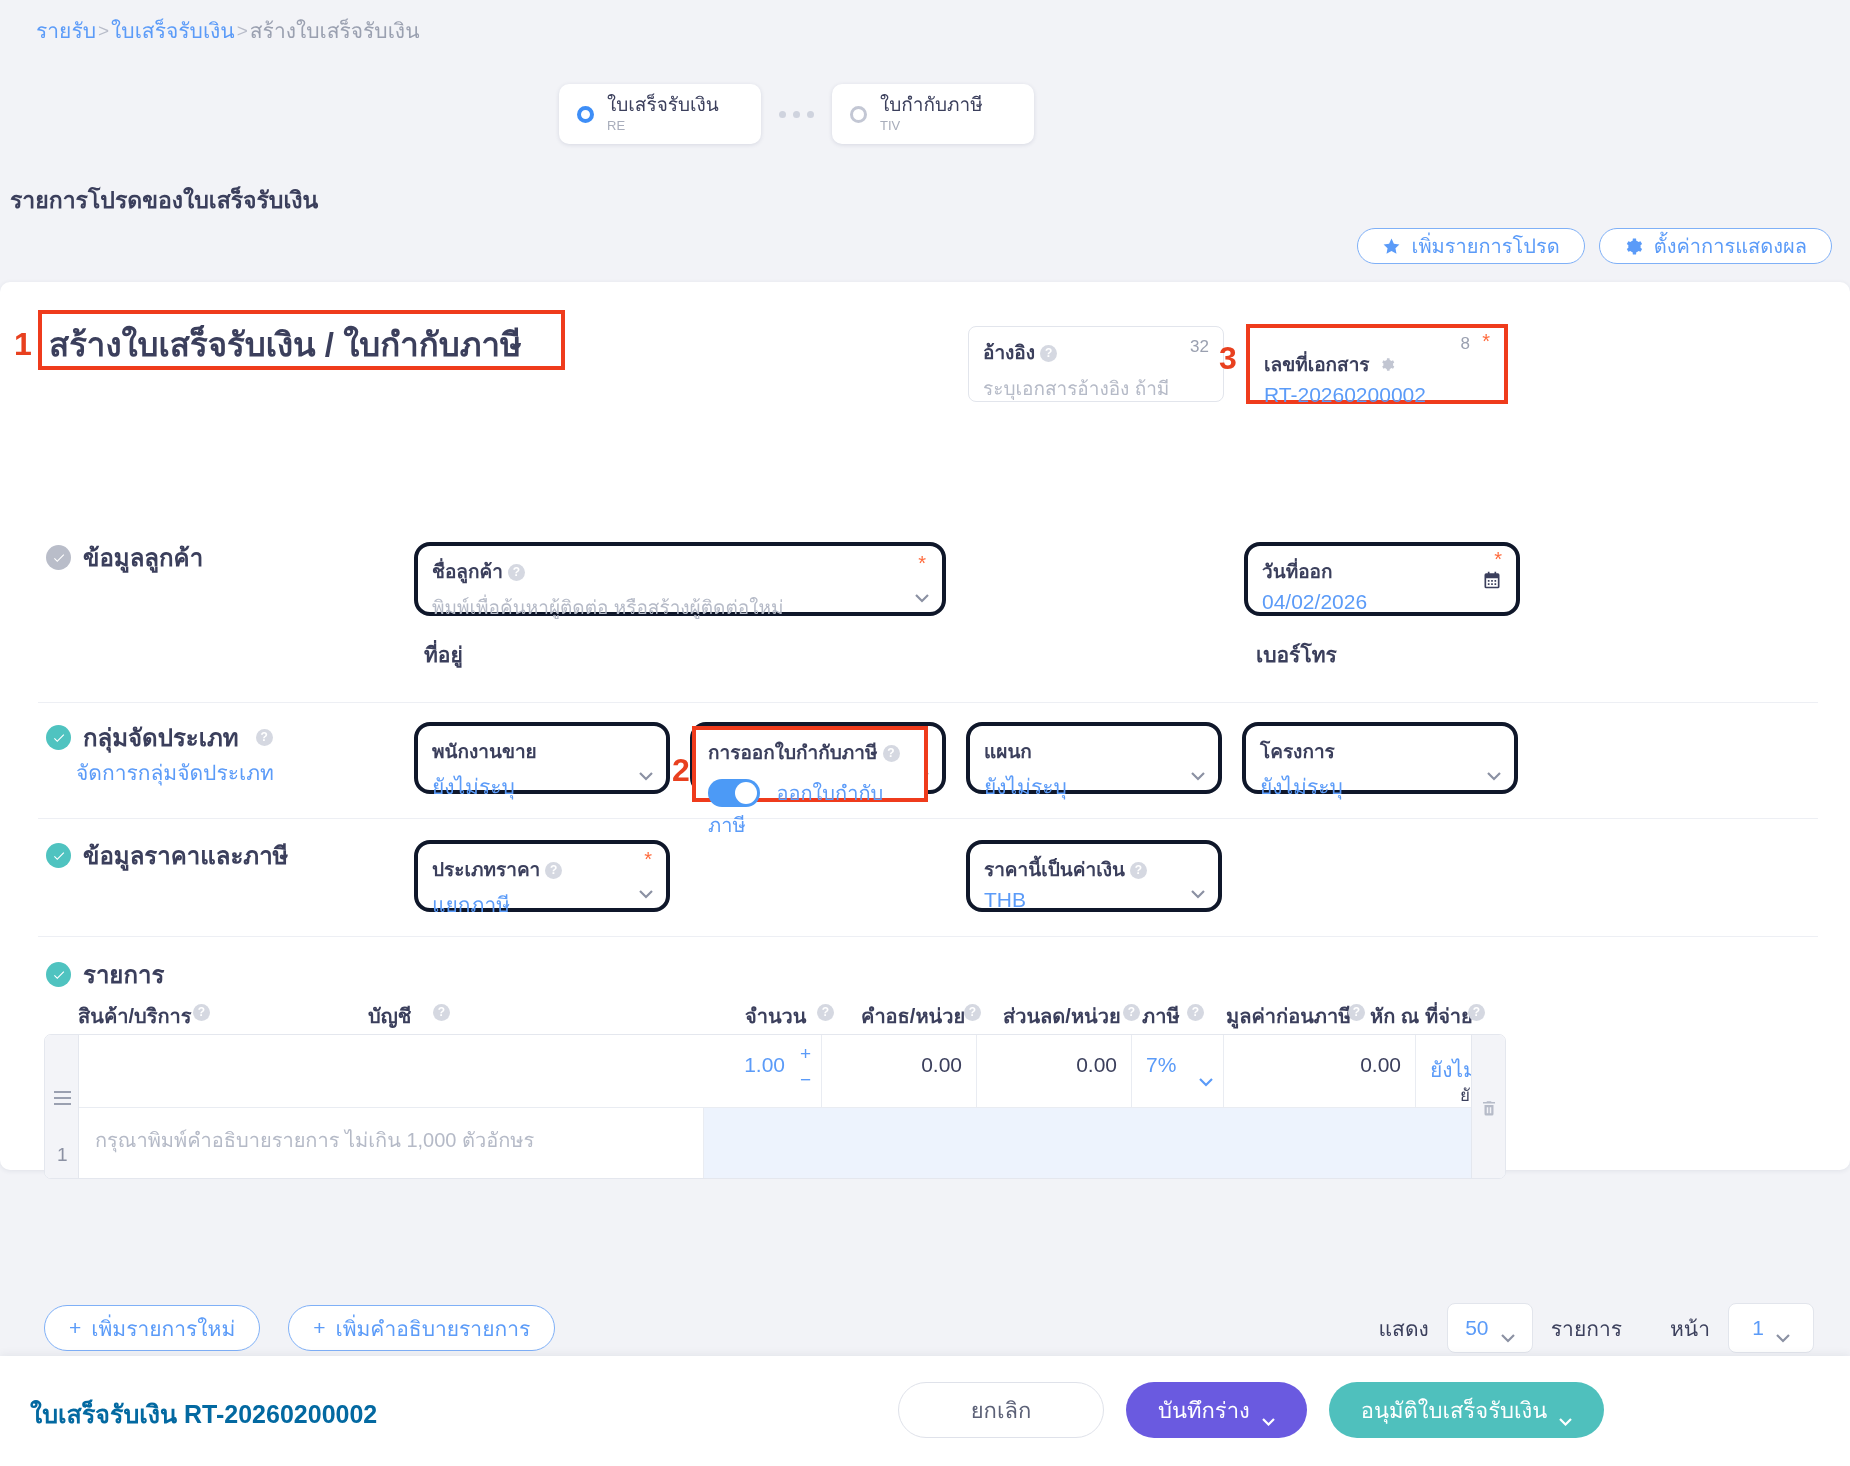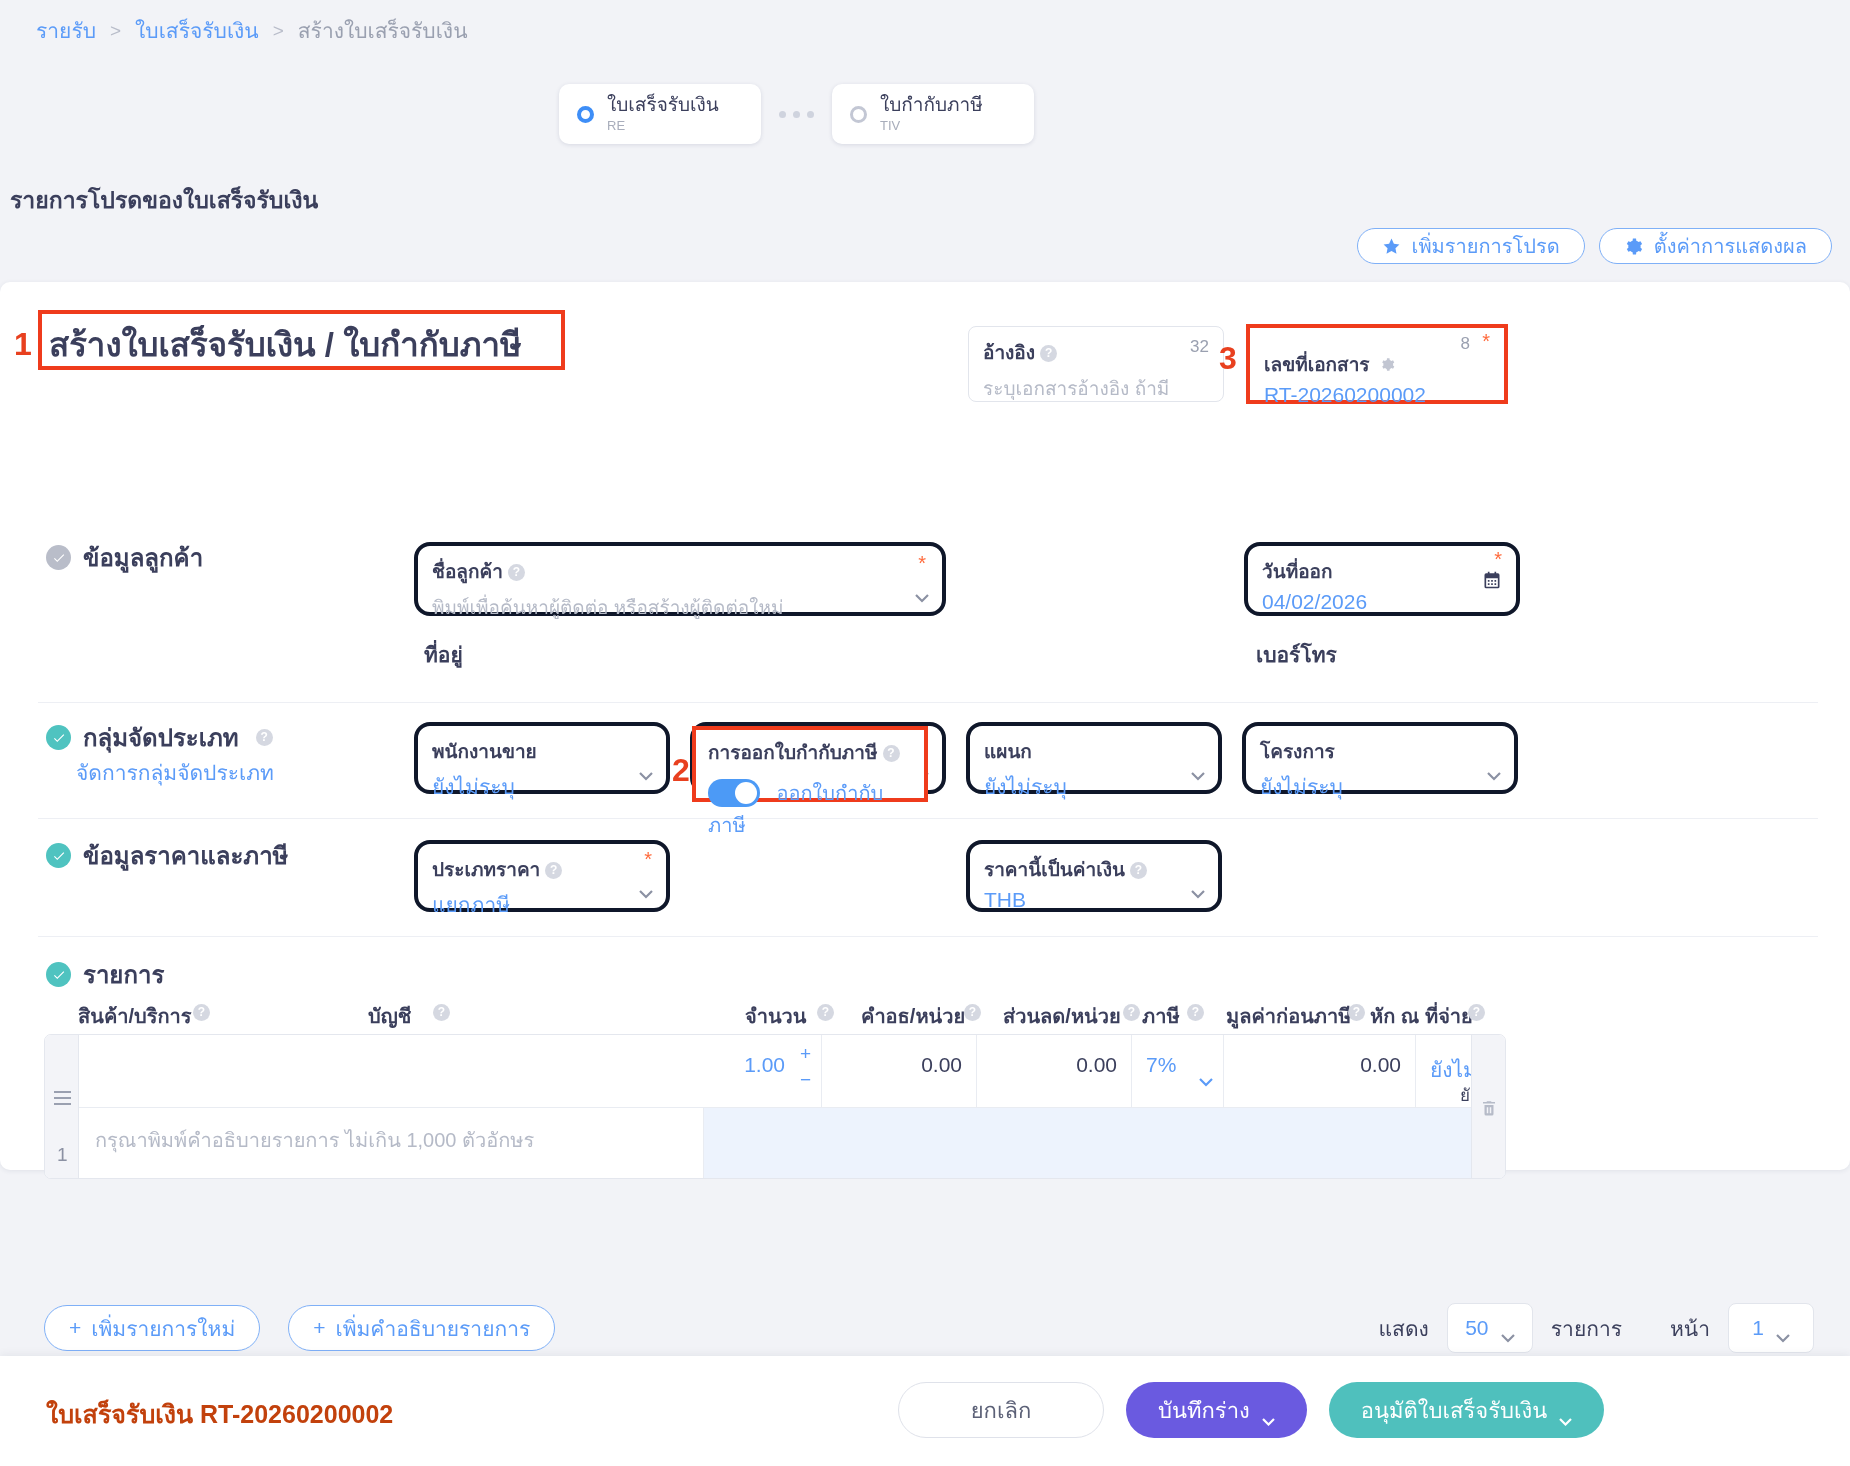--- a/index.html
+++ b/index.html
@@ -8,21 +8,21 @@
     font-family: "Liberation Sans", "DejaVu Sans", sans-serif;
     background: #f2f3f7;
     color: #3b3f5c;
     overflow: hidden;
   }
   .page { position: relative; width: 1850px; height: 1466px; }
 
   
   .breadcrumb {
     position: absolute; left: 36px; top: 14px;
-    display: flex; align-items: center; gap: 14px;
+    display: flex; align-items: center; gap: 2px;
     font-size: 21px;
   }
   .crumb-link { color: #5b9bf8; }
   .crumb-sep { color: #b8bcc9; font-size: 19px; }
   .crumb-current { color: #9aa0b0; }
 
   
   .doctype-row {
     position: absolute; left: 559px; top: 84px;
     display: flex; align-items: center; gap: 0px;
@@ -203,22 +203,22 @@
     justify-content: center; gap: 12px; padding: 0 14px;
     color: #5b9bf8; font-size: 21px; cursor: pointer;
   }
 
   
   .bottom {
     position: absolute; left: 0; bottom: 0; width: 1850px; height: 110px;
     background: #fff; box-shadow: 0 -2px 8px rgba(40,50,90,.07);
   }
   .bot-title {
-    position: absolute; left: 46px; top: 38px; font-size: 25px;
-    font-weight: bold; color: #c2410c;
+    position: absolute; left: 30px; top: 38px; font-size: 25px;
+    font-weight: bold; color: #0369a1;
   }
   .bot-btns { position: absolute; left: 898px; top: 26px; display: flex; gap: 22px; }
   .btn {
     height: 56px; border-radius: 28px; display: flex; align-items: center;
     justify-content: center; gap: 12px; font-size: 22px; cursor: pointer; padding: 0 32px;
   }
   .btn-cancel { background: #fff; border: 1px solid #dfe2ea; color: #5c6177; min-width: 206px; }
   .btn-draft { background: #6a5ae0; color: #fff; min-width: 160px; }
   .btn-approve { background: #4fc0bd; color: #fff; min-width: 238px; }
   .caret { width: 13px; height: 8px; }

